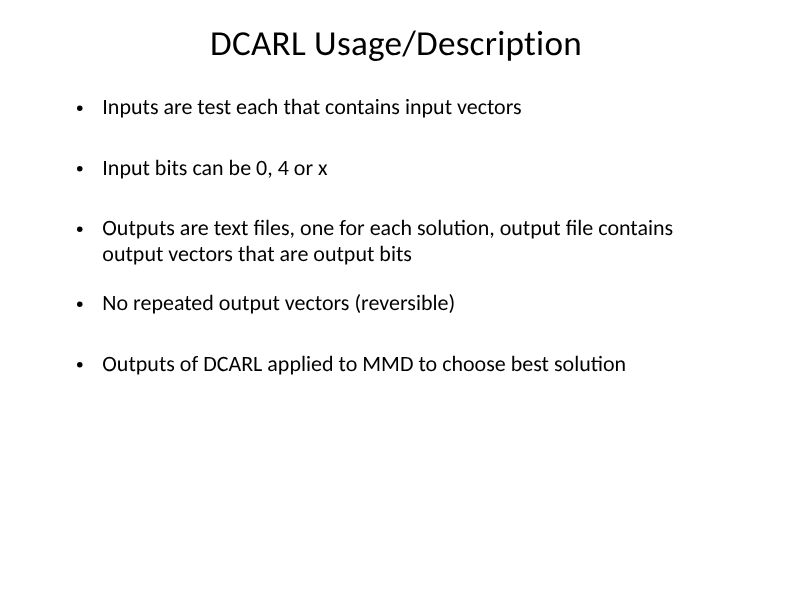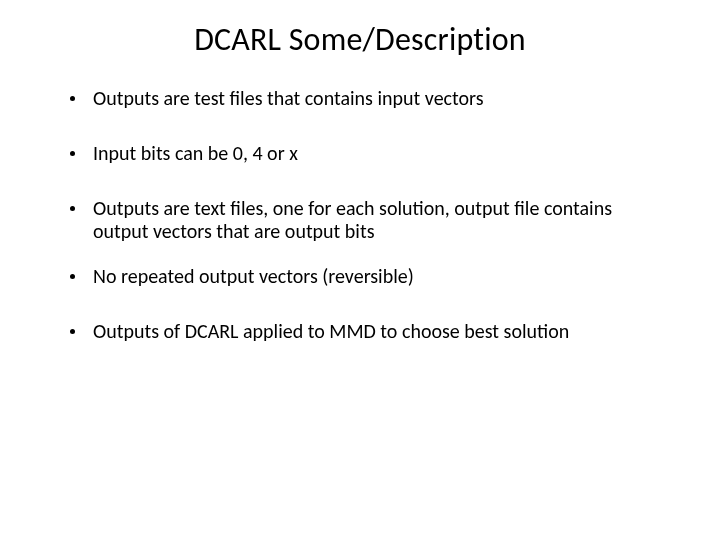--- a/index.html
+++ b/index.html
@@ -40,26 +40,26 @@
       margin-top: 9px;
       margin-right: 18px;
     }
     .bullet-text {
       flex: 1;
     }
   </style>
 </head>
 <body>
 
-<div class="title">DCARL Some/Description</div>
+<div class="title">DCARL Usage/Description</div>
 
 <div class="content">
   <div class="bullet-item">
     <span class="bullet"></span>
-    <span class="bullet-text">Outputs are test files that contains input vectors</span>
+    <span class="bullet-text">Inputs are test each that contains input vectors</span>
   </div>
   <div class="bullet-item">
     <span class="bullet"></span>
     <span class="bullet-text">Input bits can be 0, 4 or x</span>
   </div>
   <div class="bullet-item">
     <span class="bullet"></span>
     <span class="bullet-text">Outputs are text files, one for each solution, output file contains output vectors that are output bits</span>
   </div>
   <div class="bullet-item">

